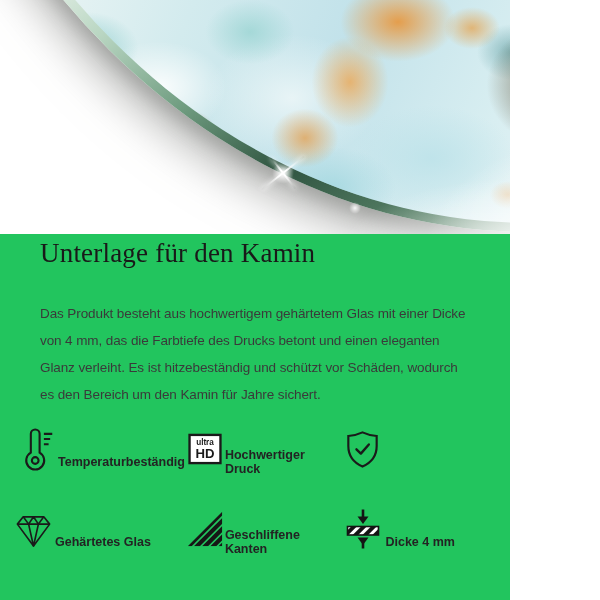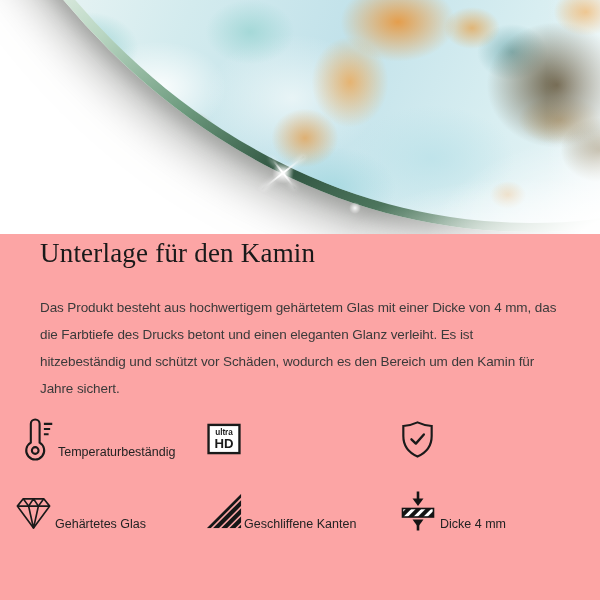--- a/index.html
+++ b/index.html
@@ -1,16 +1,16 @@
 <!DOCTYPE html>
 <html lang="de"><head>
 <meta charset="utf-8">
 <style>
   html,body{margin:0;padding:0;background:#fff;}
-  .page{position:relative;width:600px;height:600px;background:#fca5a5;overflow:hidden;
+  .page{position:relative;width:510px;height:600px;background:#22c55e;overflow:hidden;
         font-family:"Liberation Sans",sans-serif;}
 
   
   .hero{position:relative;width:600px;height:234px;background:#ffffff;overflow:hidden;}
   .glass-shadow{position:absolute;left:-134px;top:-1376px;width:1328px;height:1608px;
         border-radius:50%;
         box-shadow:-6px 22px 46px rgba(116,118,114,.55), -2px 8px 16px rgba(116,118,114,.35);}
   .glass-bevel{position:absolute;inset:0;
         clip-path:ellipse(664px 804px at 530px -572px);
         background:linear-gradient(145deg,#eaf3ec 0%,#b9d6c2 16%,#6f9c80 36%,#2f5440 56%,#547d64 76%,#a8c7b2 100%);}
@@ -49,28 +49,28 @@
   .hero-fade{position:absolute;inset:0;pointer-events:none;background:
         radial-gradient(300px 170px at 640px 250px, rgba(255,255,255,.97) 22%, rgba(255,255,255,0) 72%),
         radial-gradient(260px 110px at 520px 255px, rgba(255,255,255,.85), rgba(255,255,255,0) 70%),
         linear-gradient(to right, rgba(255,255,255,0) 91%, rgba(255,255,255,.4) 100%);}
 
   
   .content{padding:2px 40px 0;}
   .title{margin:0;font-family:"Liberation Serif","DejaVu Serif",serif;font-weight:400;
          font-size:27px;line-height:34px;color:#191919;letter-spacing:.2px;}
   .title span{display:block;}
-  .desc{margin:24px 0 0;max-width:545px;font-size:13.5px;line-height:27px;color:#3a3a3a;
+  .desc{margin:30px 0 0;max-width:545px;font-size:13.5px;line-height:27px;color:#3a3a3a;
         letter-spacing:-.1px;}
 
   
   .features{margin:14px -28px 0;display:grid;grid-template-columns:repeat(3,1fr);row-gap:26px;}
   .feature{display:flex;flex-direction:row;align-items:center;}
   .ficon{height:46px;display:flex;align-items:center;justify-content:center;}
-  .flabel{margin-top:26px;font-size:12.5px;color:#232323;}
+  .flabel{margin-top:26px;font-size:12.5px;color:#232323;font-weight:bold;}
   svg{display:block;}
   svg text{font-family:"Liberation Sans",sans-serif;}
 </style>
 </head>
 <body>
 
 <div class="page">
 
   <div class="hero">
     <div class="glass-shadow"></div>
@@ -105,20 +105,21 @@
       </div>
 
       <div class="feature">
         <div class="ficon">
           <svg width="40" height="40" viewBox="0 0 44 44">
             <rect x="5" y="6.5" width="34" height="31" fill="#fff" stroke="#1a1a1a" stroke-width="2.6"></rect>
             <text x="22" y="18" text-anchor="middle" font-size="9" font-weight="600" fill="#1a1a1a">ultra</text>
             <text x="22" y="32" text-anchor="middle" font-size="14.5" font-weight="700" fill="#1a1a1a">HD</text>
           </svg>
         </div>
+        <div class="flabel">Hochwertiger Druck</div>
       </div>
 
       <div class="feature">
         <div class="ficon">
           <svg width="43" height="43" viewBox="0 0 44 44" fill="none" stroke="#1a1a1a" stroke-width="2.2">
             <path d="M22 4.5 C26.5 6.6 31 7.8 36.5 8.2 L36.5 18.5 C36.5 28.5 30.8 35.6 22 39.5 C13.2 35.6 7.5 28.5 7.5 18.5 L7.5 8.2 C13 7.8 17.5 6.6 22 4.5 Z"></path>
             <path d="M15.8 21.8 L20.3 26.2 L28.5 16.8" stroke-width="2.4" stroke-linecap="round" stroke-linejoin="round"></path>
           </svg>
         </div>
       </div>

